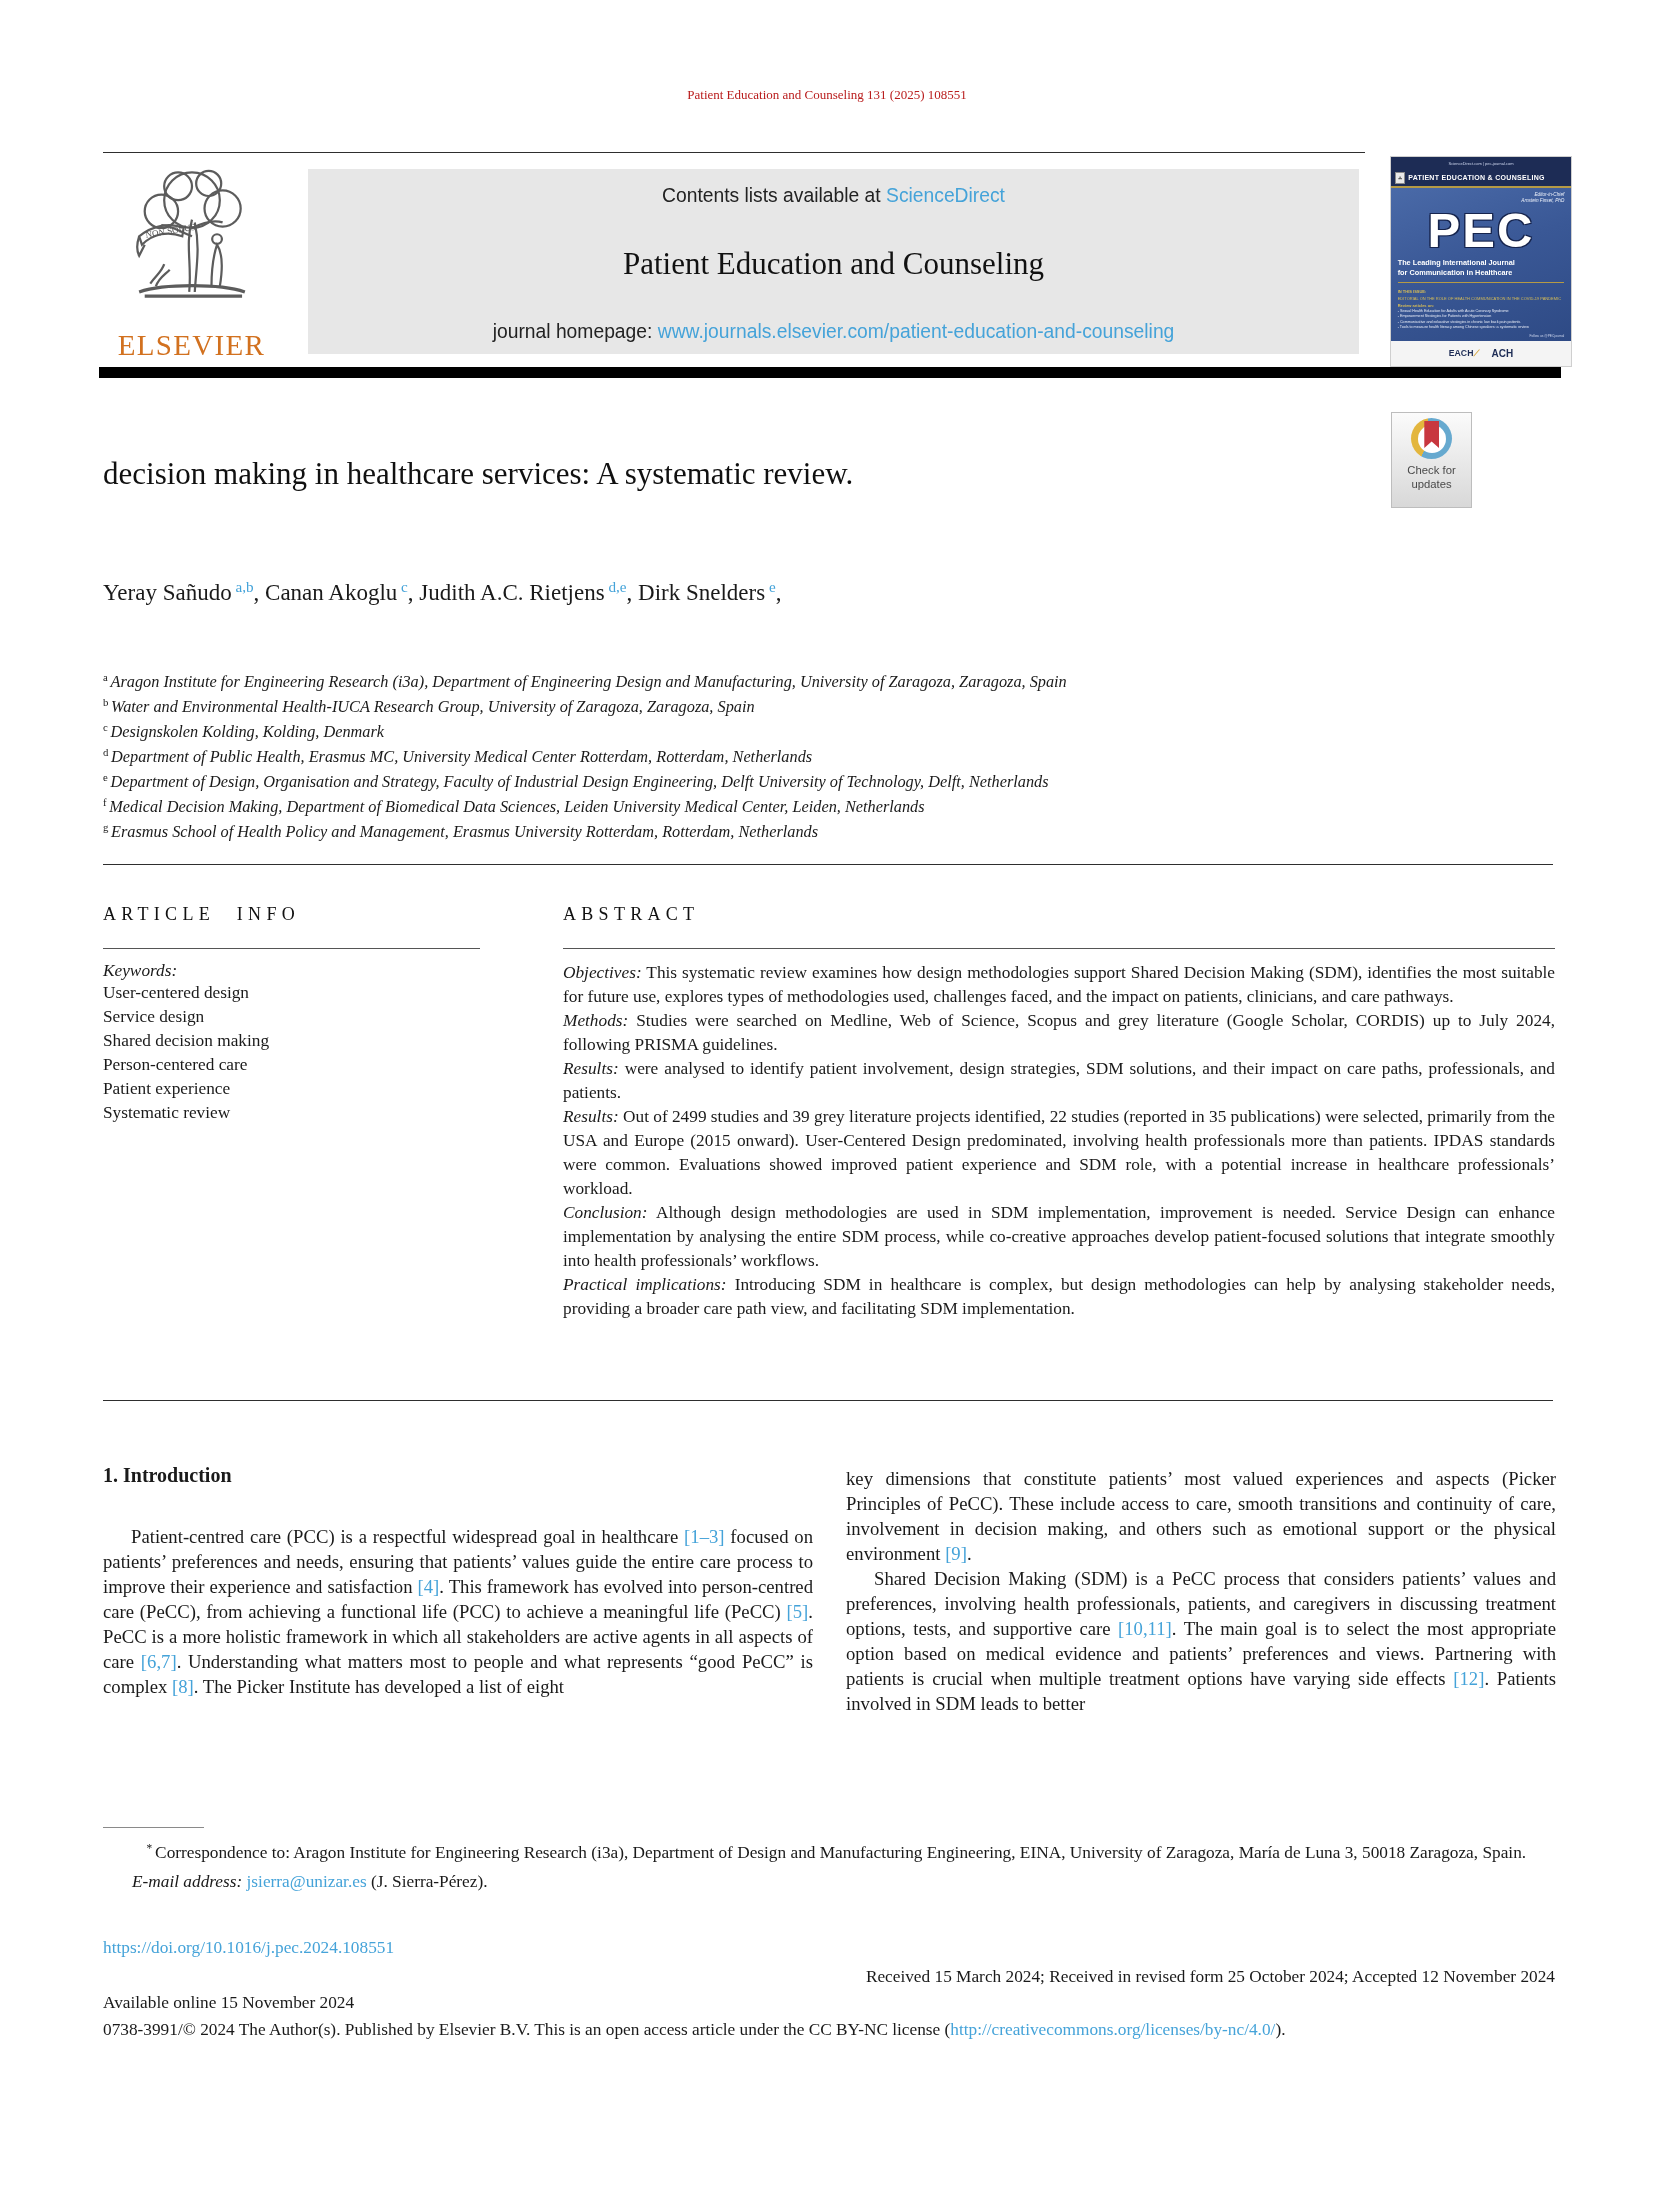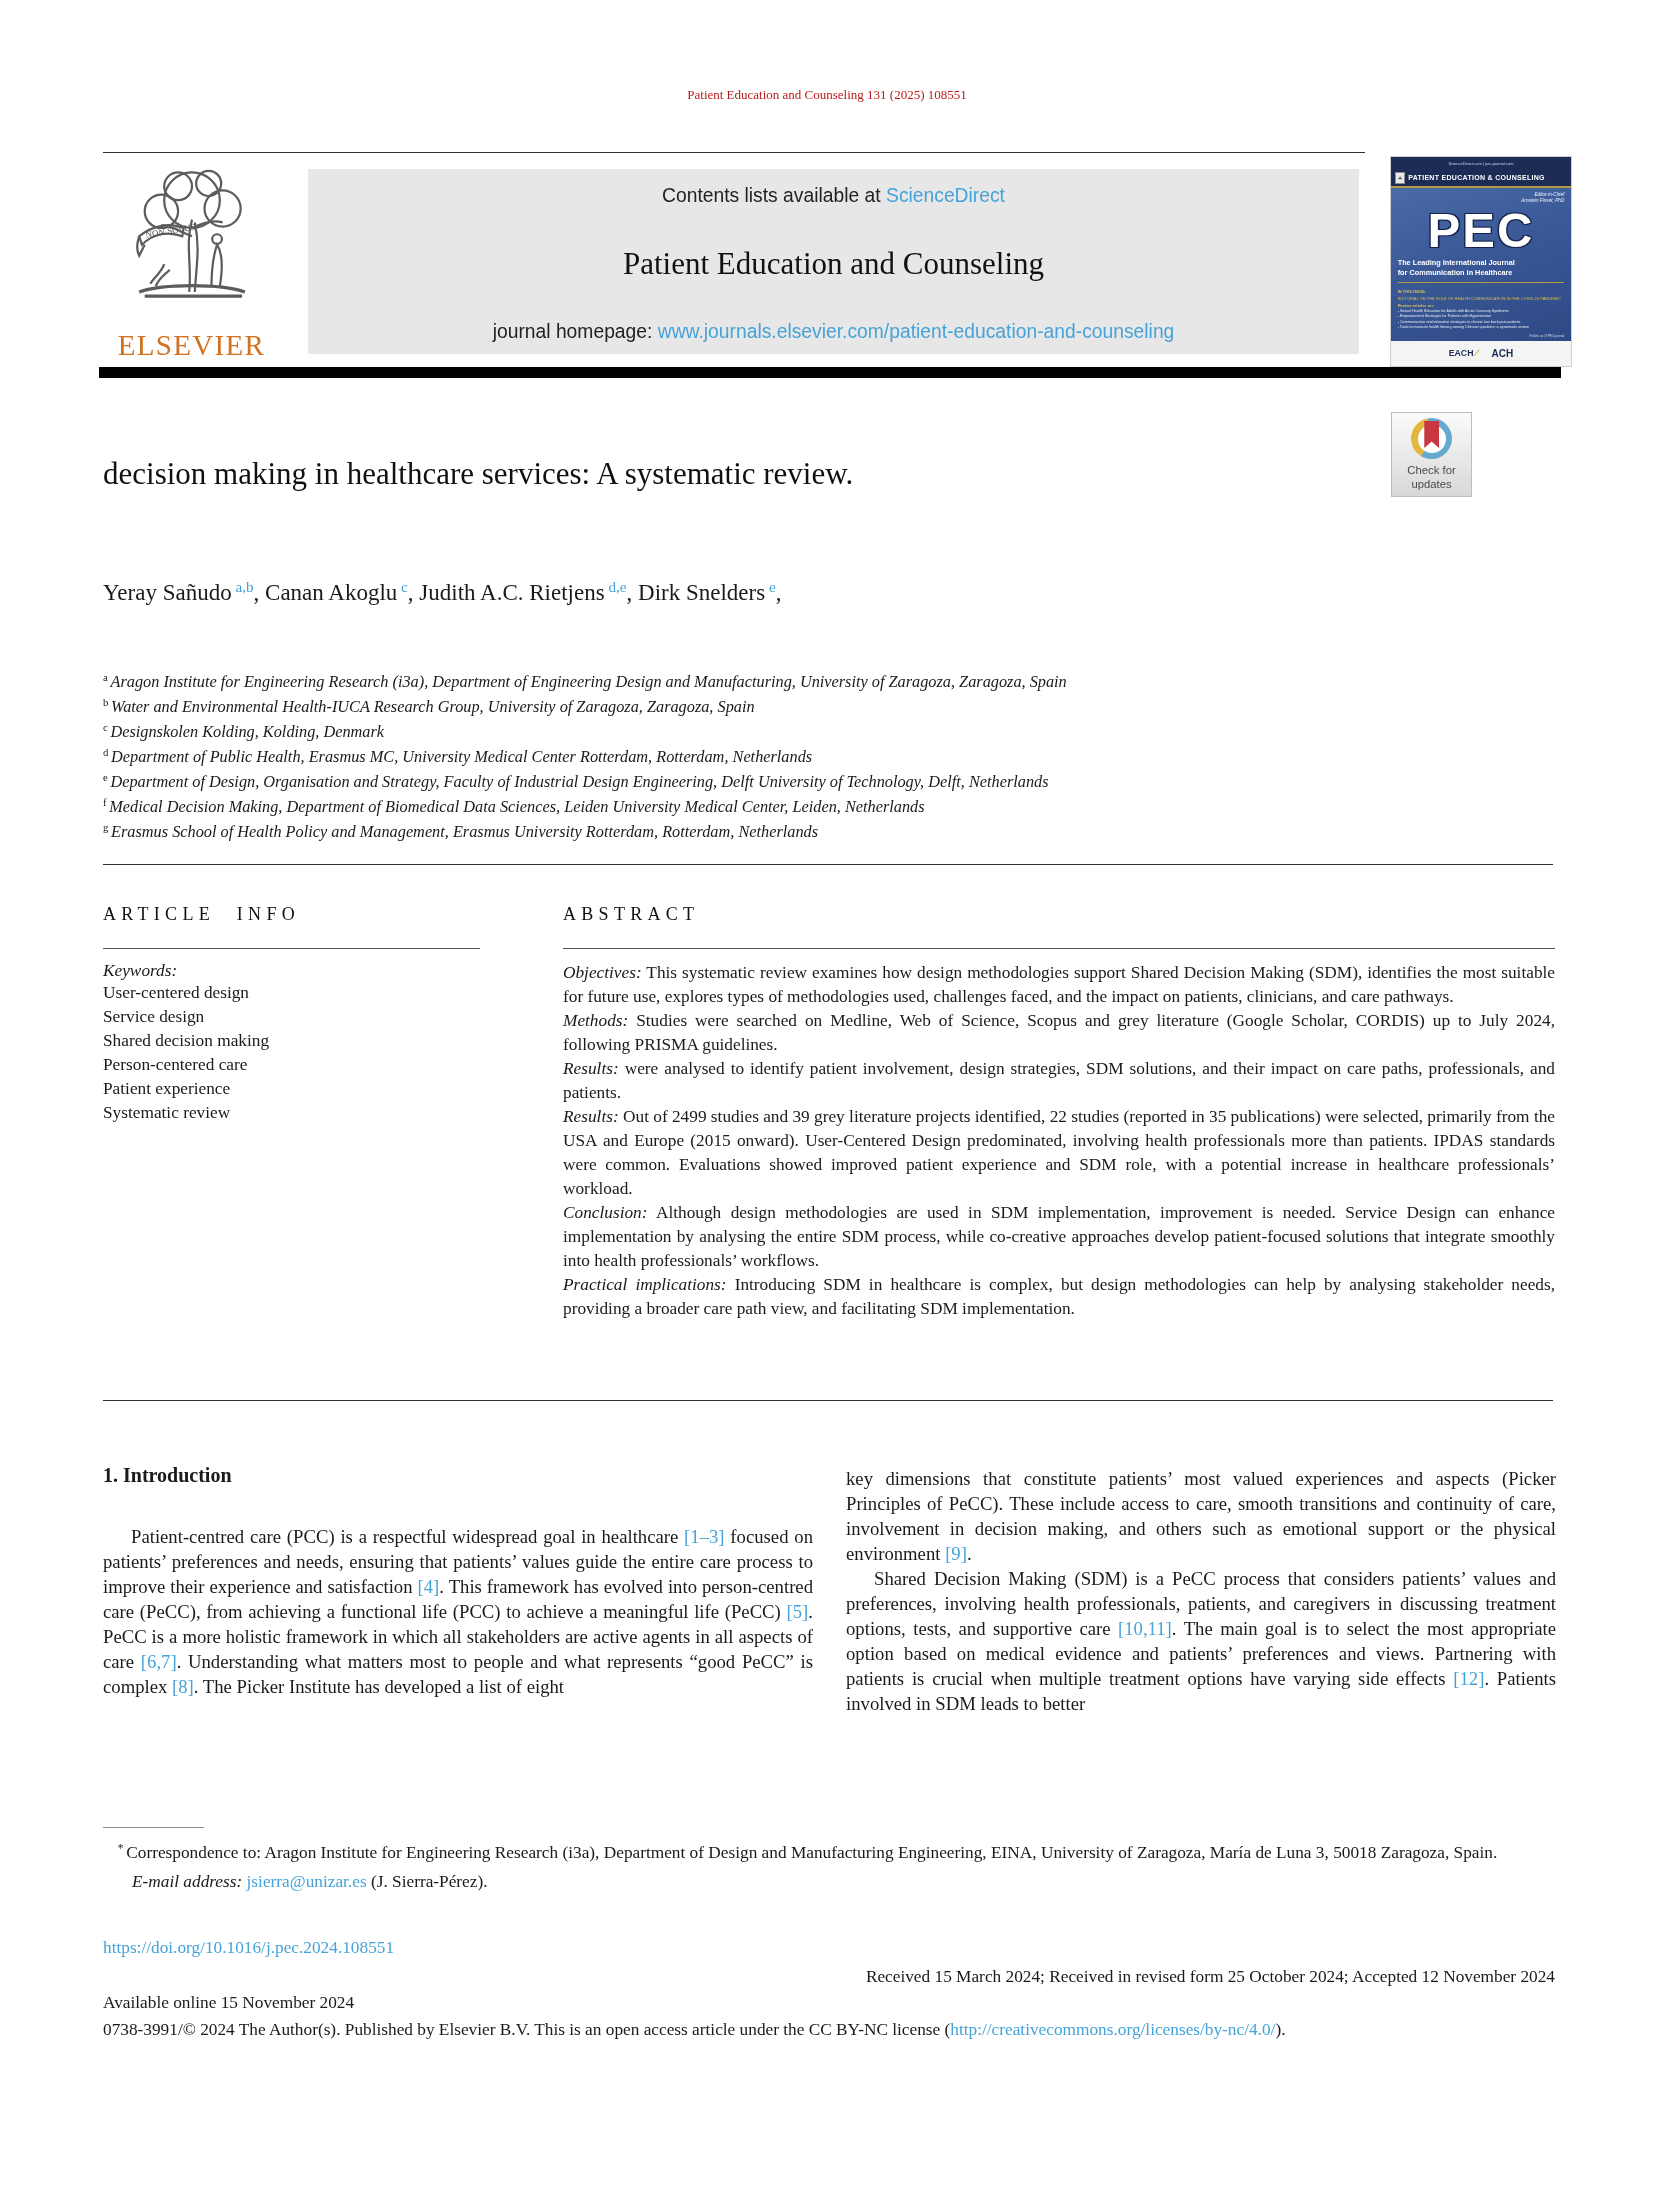--- a/index.html
+++ b/index.html
@@ -61,21 +61,21 @@
   .cov-follow { text-align:right; color:#cdd6ee; font-size:3.3px; margin-top:auto; }
   .cov-bottom { height:25px; background:#f4f4f4; display:flex; align-items:center;
     justify-content:center; gap:12px; }
   .cov-logo-each { font-size:8.7px; font-weight:bold; color:#1d2c55; }
   .cov-logo-each em { color:#d8a53a; font-style:normal; }
   .cov-logo-ach { font-size:10px; font-weight:bold; color:#1d2c55; }
 
   #black-bar { left:99px; top:367px; width:1462px; height:10.7px; background:#000; }
 
   
-  #check-badge { left:1391px; top:412px; width:81px; height:85px;
+  #check-badge { left:1391px; top:412px; width:81px; height:96px;
     background:linear-gradient(#fbfbfb,#d8d8d8); border:0.7px solid #bdbdbd;
     text-align:center; cursor:pointer; }
   #cfu-ring { width:41px; height:41px; border-radius:50%; margin:5.3px auto 0 auto;
     background:conic-gradient(from 210deg, #e3b63e 0deg 140deg, #66a9cf 140deg 360deg);
     position:relative; }
   #cfu-ring-inner { position:absolute; left:6.7px; top:6.7px; width:28px; height:28px;
     border-radius:50%; background:#ffffff; }
   #cfu-bookmark { position:absolute; left:13.3px; top:2.7px; width:14.7px; height:27px; background:#c8373f;
     clip-path:polygon(0 0,100% 0,100% 100%,50% 76%,0 100%); }
   #cfu-text { font-size:11.3px; line-height:14px; color:#4a4a4a; margin-top:3.3px; }
@@ -102,21 +102,21 @@
 
   
   #intro-heading { left:103px; top:1464px; font-size:20px; font-weight:bold; }
   #intro-left  { left:103px;  top:1524px; width:710px; font-size:18.7px; line-height:25px; text-align:justify; }
   #intro-right { left:846px; top:1466px; width:710px; font-size:18.7px; line-height:25px; text-align:justify; }
   .indent { text-indent:28px; }
 
   
   #foot-rule { left:103px; top:1827px; width:101px; height:1.3px; background:#8a8a8a; }
   #correspondence { left:103px; top:1839px; width:1452px; font-size:17.3px; line-height:27px; }
-  #correspondence .corr { text-indent:14.7px; }
+  #correspondence .corr { text-indent:14.7px;text-align:center; }
   #correspondence .email { text-indent:29px; }
   #doi-line { left:103px; top:1938px; width:1452px; font-size:17.3px; }
   #received-line { left:103px; top:1967px; width:1452px; font-size:17.3px;text-align:right; }
   #available-line { left:103px; top:1993px; width:1452px; font-size:17.3px; }
   #license-line { left:103px; top:2017px; width:1307px; font-size:17.3px; line-height:25px; }
 </style>
 </head>
 <body>
 
 <div id="journal-ref" class="abs">Patient Education and Counseling 131 (2025) 108551</div>

